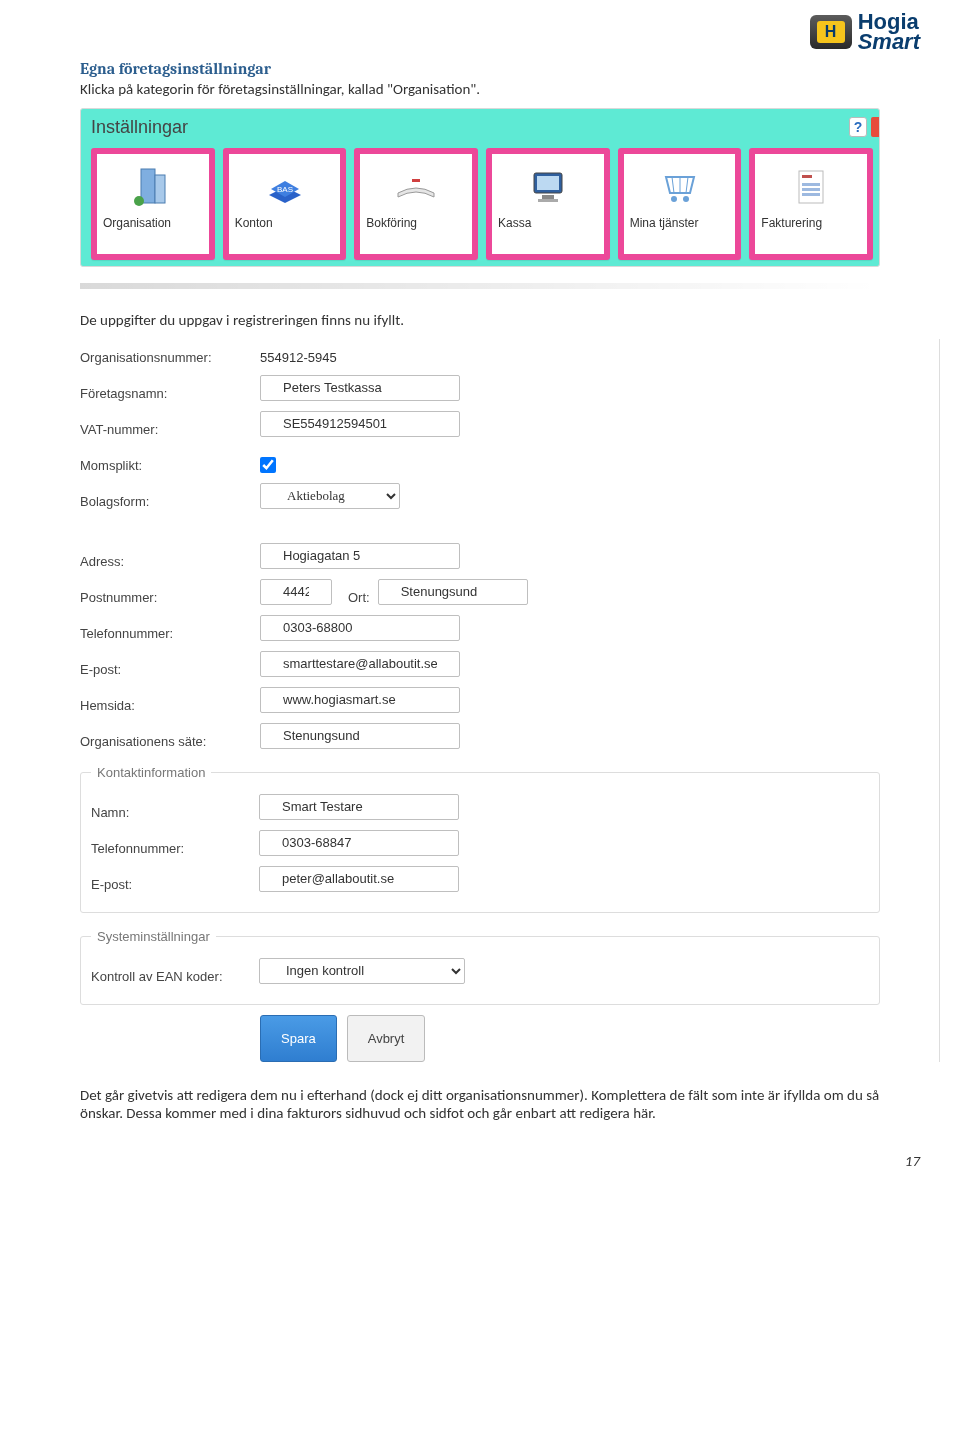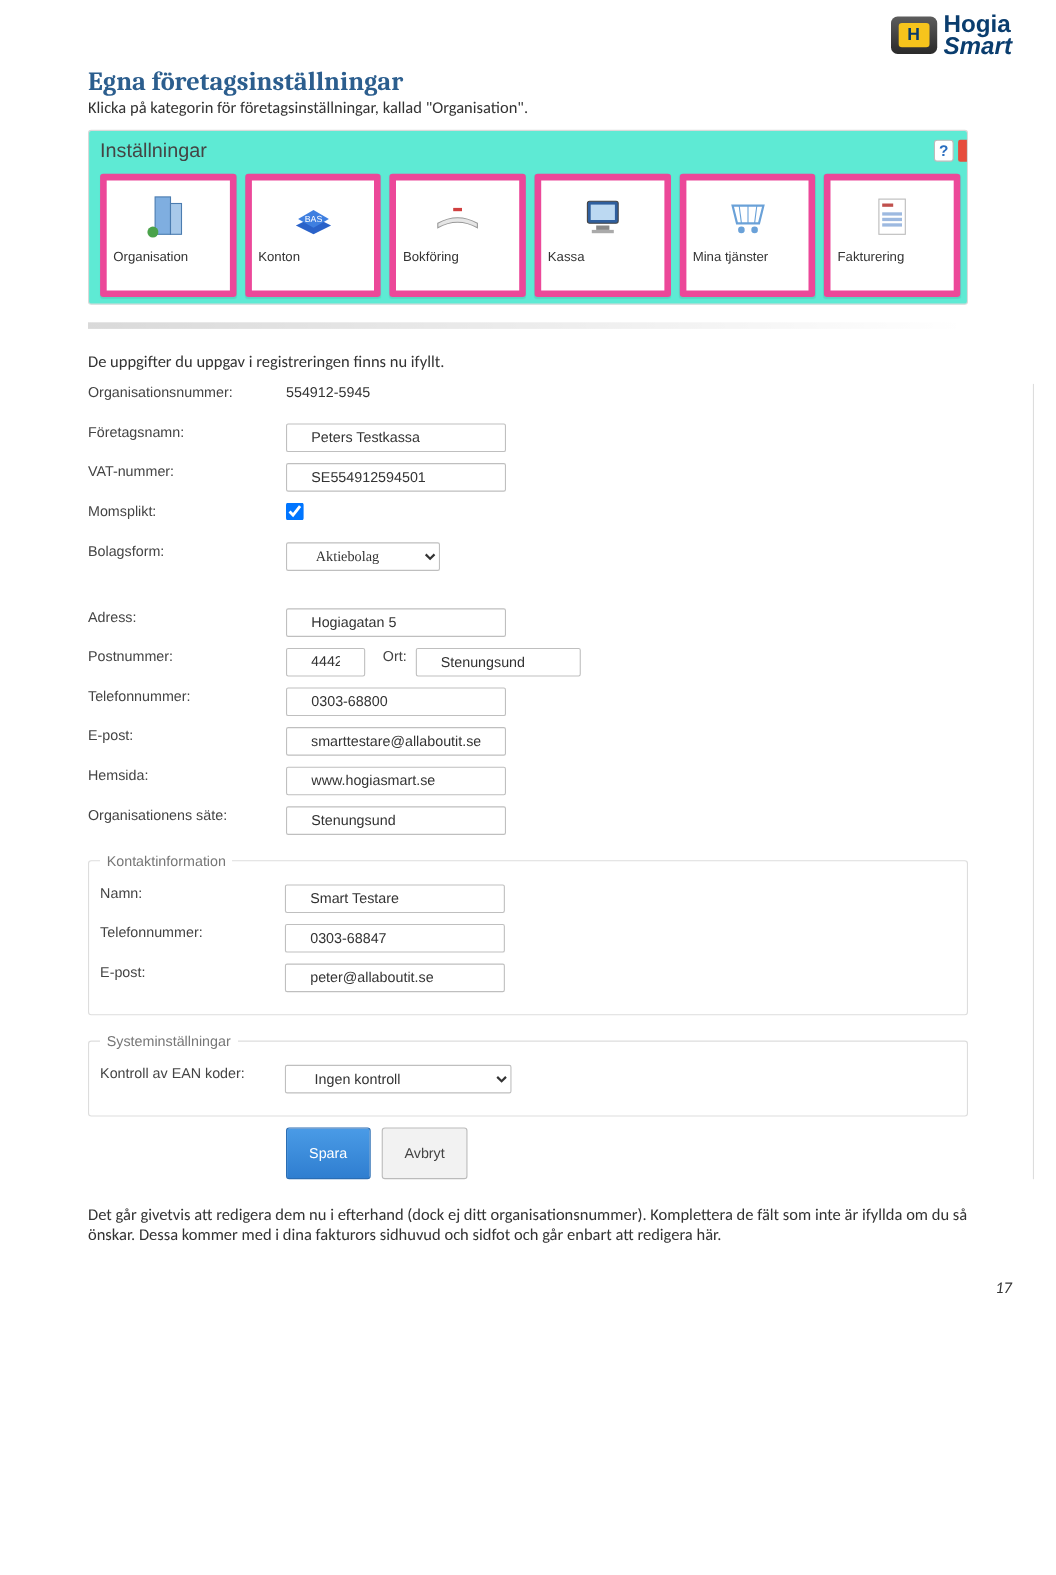--- a/index.html
+++ b/index.html
@@ -32,21 +32,21 @@
     border-radius: 3px;
     display:flex;align-items:center;justify-content:center;
     font-weight: bold; color:#093a6b; font-size:16px;
   }
   .logo-text { font-size: 22px; font-weight: bold; line-height: 0.9; }
   .logo-text .top { color: #0a3d6e; }
   .logo-text .bot { color: #0a3d6e; font-style: italic; text-align: center; }
   h2.section-title {
     color: #2c5e8e;
     font-family: Cambria, Georgia, serif;
-    font-size: 24px;
+    font-size: 16px;
     font-weight: bold;
     margin-bottom: 2px;
   }
   p.body { font-family: Calibri, Arial, sans-serif; font-size: 15px; margin-bottom: 10px; }
 
   .panel {
     background: #5eead4;
     border: 1px solid #d9d9d9;
     border-radius: 3px;
     padding: 8px 6px 6px 10px;
@@ -84,21 +84,21 @@
     height:6px;
     background: linear-gradient(to right, rgba(0,0,0,0.15), rgba(0,0,0,0));
     margin-top:-2px; margin-bottom:22px;
   }
 
   .form-area { font-size:13px; margin-bottom:12px; position:relative; }
   .form-right-edge {
     position:absolute; right:-60px; top:0; bottom:0;
     border-right:1px solid #ddd;
   }
-  .row { display:flex; align-items:flex-start; margin-bottom:10px; min-height:26px; }
+  .row { display:flex; align-items:flex-end; margin-bottom:10px; min-height:26px; }
   .row label.lbl { width:180px; color:#444; font-size:13px; }
   .val-static { font-size:13px; color:#333; }
   input.txt, select.sel {
     height:26px; border:1px solid #bfbfbf; border-radius:2px;
     padding:2px 22px; font-size:13px; background:#fff; color:#333;
   }
   input.txt.w1 { width:200px; }
   input.txt.w2 { width:72px; }
   input.txt.w3 { width:150px; }
   select.sel.w1 { width:140px;font-family:Liberation Serif, serif; }

